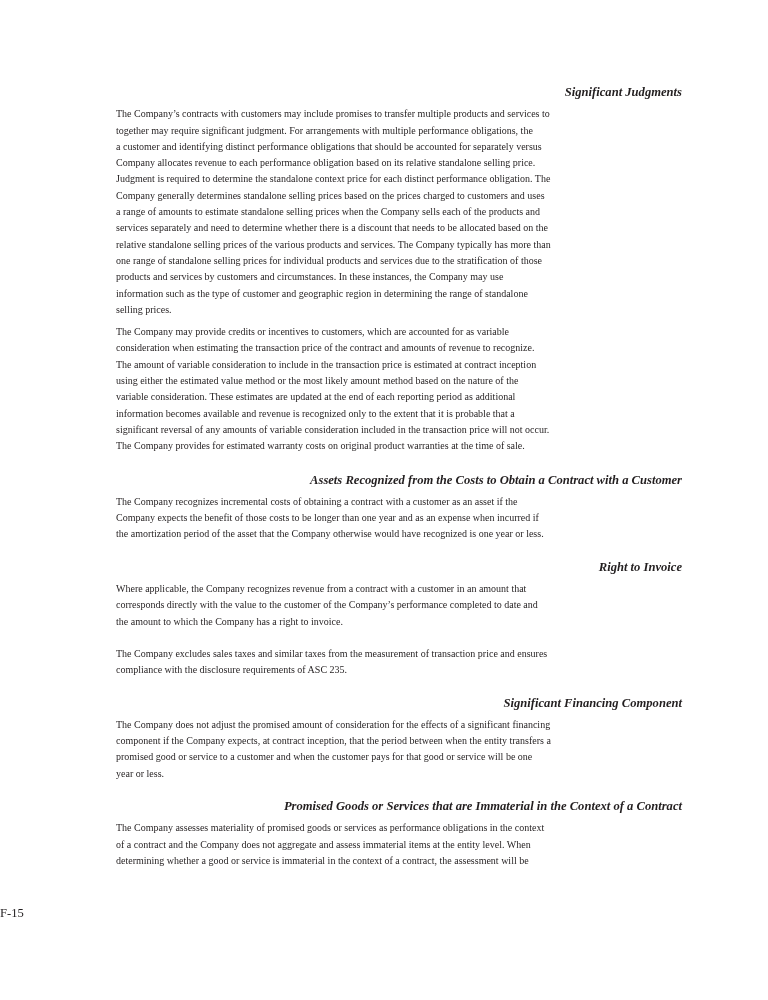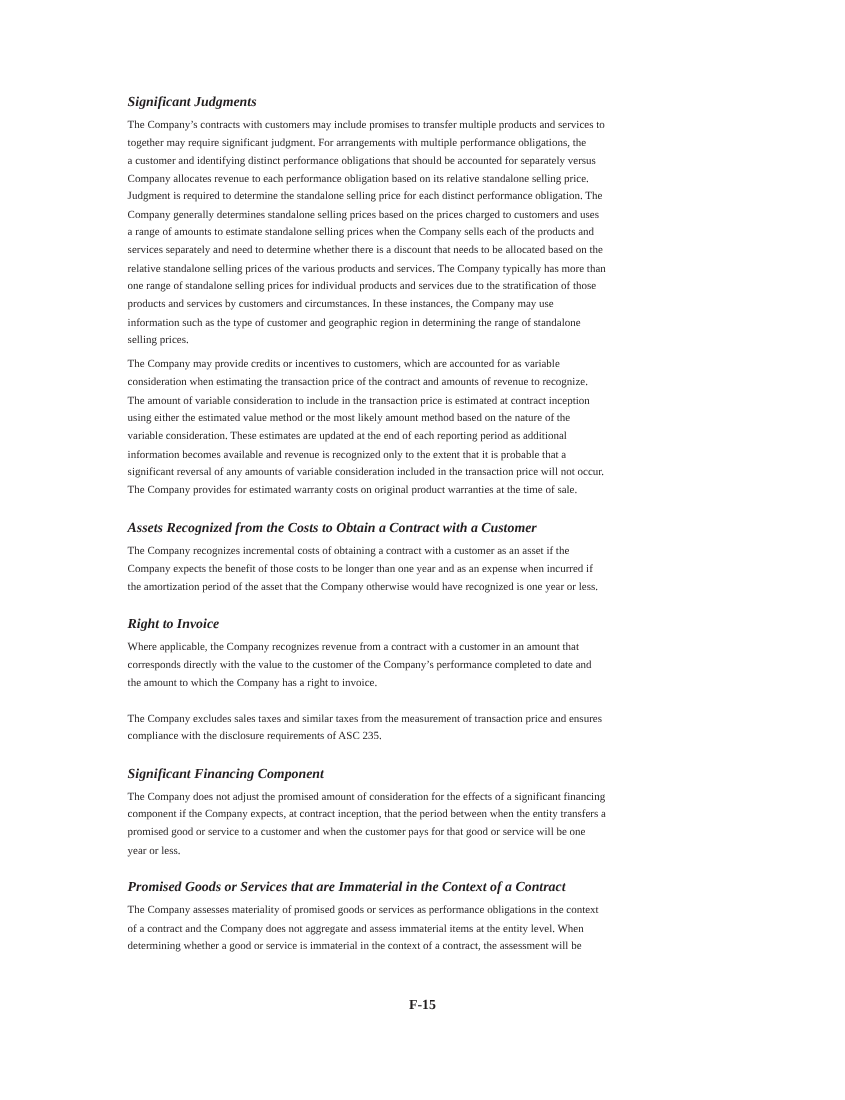--- a/index.html
+++ b/index.html
@@ -21,56 +21,56 @@
       top: 84px;
       width: 566px;
     }
     .heading {
       font-weight: bold;
       font-style: italic;
       font-size: 12.6px;
       line-height: 16.3px;
       margin: 0 0 6px 0;
       white-space: nowrap;
+      text-align: right;
     }
     .para {
       font-size: 10px;
       line-height: 16.3px;
       margin: 0 0 6px 0;
     }
     .line {
       display: block;
       white-space: nowrap;
     }
     .section { margin-bottom: 16px; }
     .section.first { margin-bottom: 17px; }
     .footer {
       position: absolute;
       left: 0;
       width: 768px;
       top: 905px;
-      text-align: center;
+      text-align: left;
       font-size: 12.6px;
       line-height: 16px;
-      font-weight: bold;
     }
   </style>
 </head>
 <body>
 
 <div class="page">
 
   <div class="section first">
     <div class="heading">Significant Judgments</div>
     <div class="para">
       <span class="line">The Company’s contracts with customers may include promises to transfer multiple products and services to</span>
       <span class="line">together may require significant judgment. For arrangements with multiple performance obligations, the</span>
       <span class="line">a customer and identifying distinct performance obligations that should be accounted for separately versus</span>
       <span class="line">Company allocates revenue to each performance obligation based on its relative standalone selling price.</span>
-      <span class="line">Judgment is required to determine the standalone selling price for each distinct performance obligation. The</span>
+      <span class="line">Judgment is required to determine the standalone context price for each distinct performance obligation. The</span>
       <span class="line">Company generally determines standalone selling prices based on the prices charged to customers and uses</span>
       <span class="line">a range of amounts to estimate standalone selling prices when the Company sells each of the products and</span>
       <span class="line">services separately and need to determine whether there is a discount that needs to be allocated based on the</span>
       <span class="line">relative standalone selling prices of the various products and services. The Company typically has more than</span>
       <span class="line">one range of standalone selling prices for individual products and services due to the stratification of those</span>
       <span class="line">products and services by customers and circumstances. In these instances, the Company may use</span>
       <span class="line">information such as the type of customer and geographic region in determining the range of standalone</span>
       <span class="line">selling prices.</span>
     </div>
     <div class="para">

